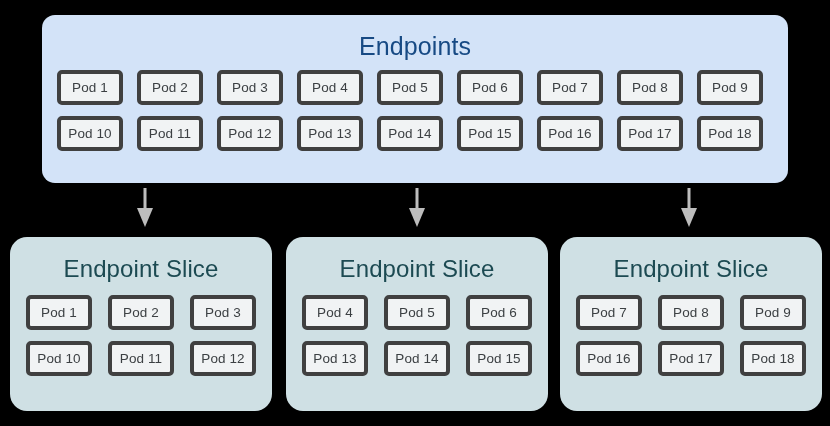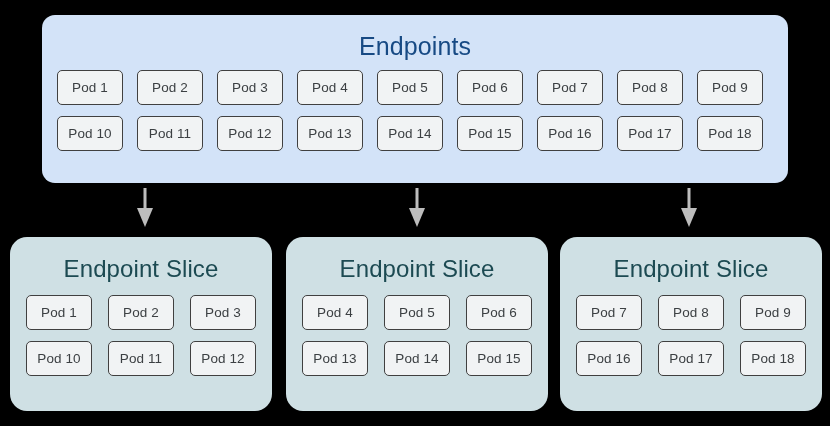--- a/index.html
+++ b/index.html
@@ -59,21 +59,21 @@
   }
   .endpoints-row {
     display: flex;
     gap: 14px;
   }
 
   .pod {
     width: 66px;
     height: 35px;
     background: #f1f3f4;
-    border: 1px solid #404040;
+    border: 4px solid #404040;
     border-radius: 5px;
     box-sizing: border-box;
     display: flex;
     align-items: center;
     justify-content: center;
     font-size: 13.5px;
     color: #3c4043;
     letter-spacing: 0.1px;
   }
 

